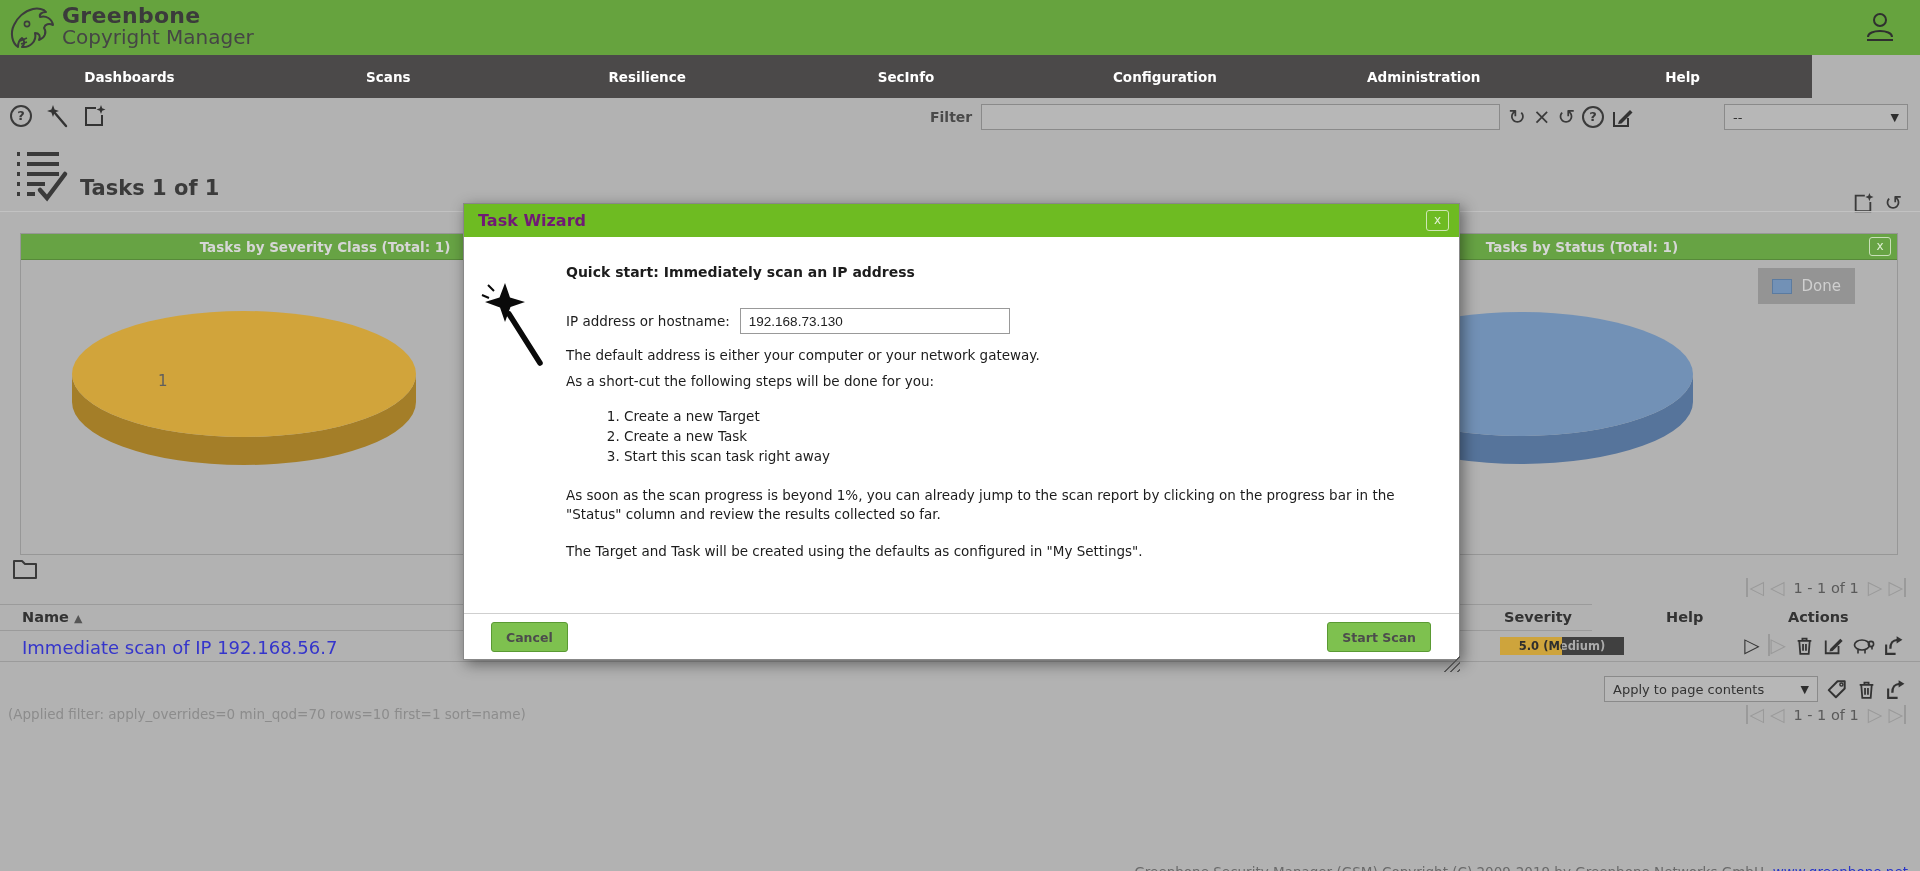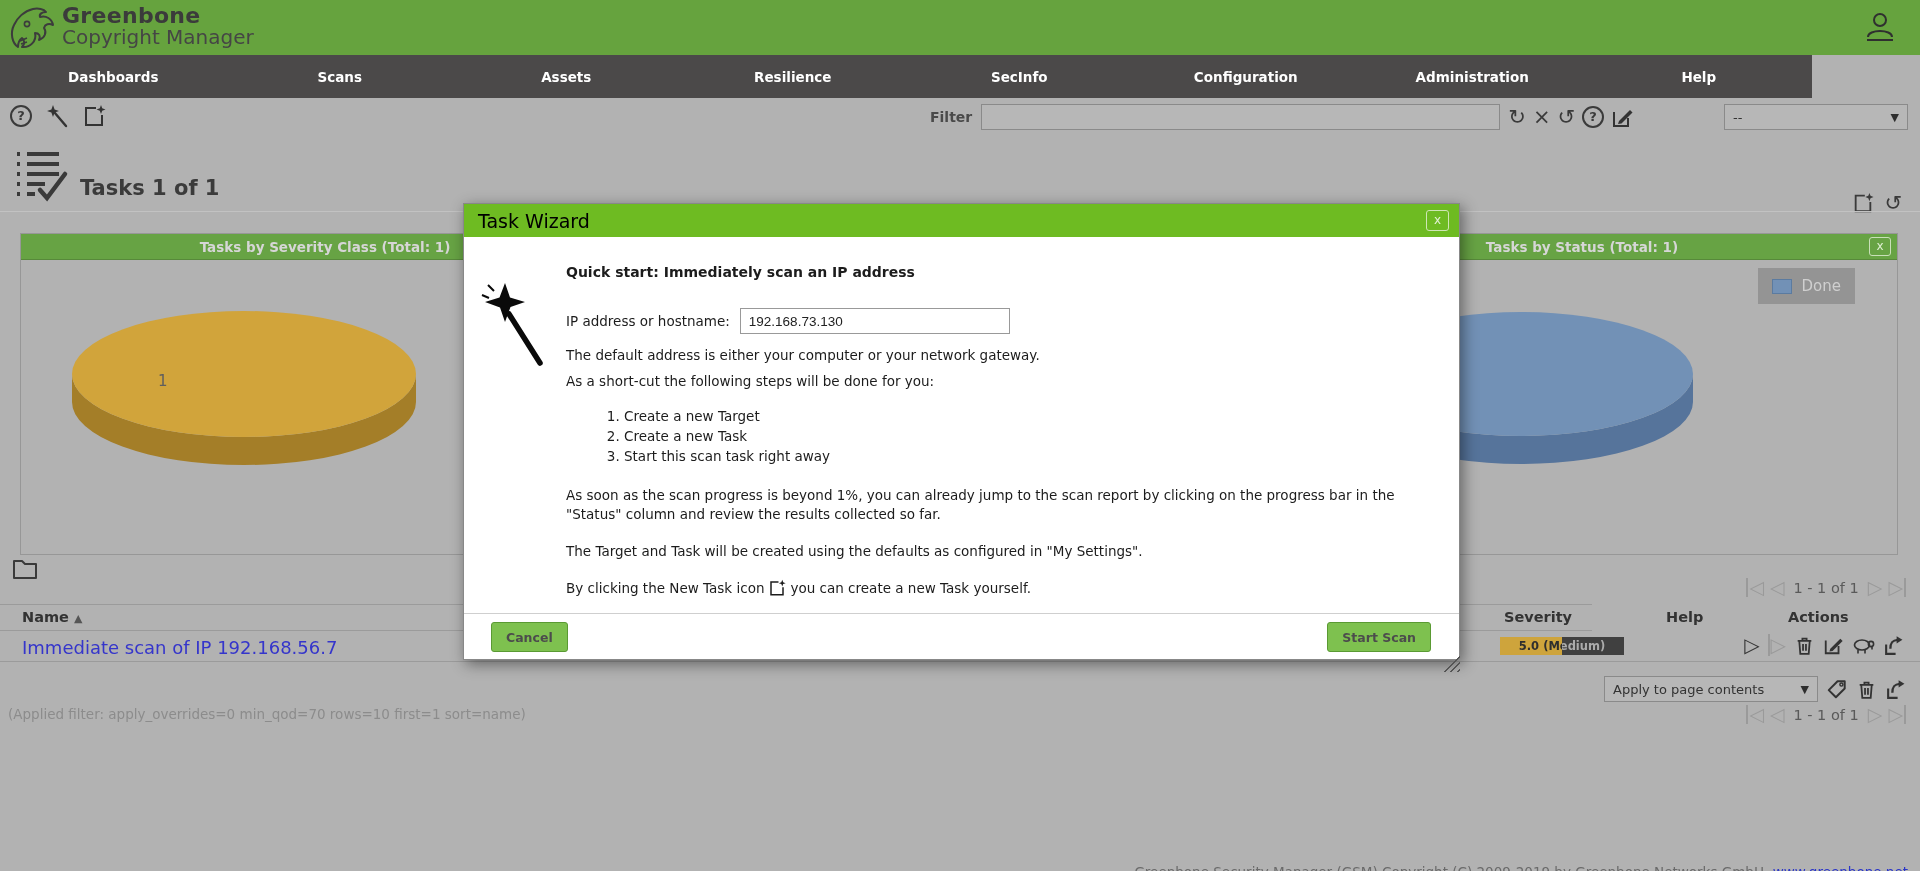--- a/index.html
+++ b/index.html
@@ -43,21 +43,21 @@
   .panel-close{position:absolute;right:6px;top:3px;width:20px;height:17px;border:1px solid #C9DFB8;
                border-radius:3px;color:#DFEFD2;font-size:12px;text-align:center;line-height:16px;cursor:pointer;}
   .legendbox{position:absolute;display:flex;align-items:center;gap:10px;background:#949494;
              padding:9px 14px;}
   .legendswatch{width:18px;height:13px;background:#7291B6;border:1px solid #5B7BA0;}
   .legendlabel{font-size:15px;color:#CFCFCF;}
   
   .modal{position:absolute;left:463px;top:203px;width:997px;height:457px;background:#fff;
          border:1px solid #888;box-sizing:border-box;box-shadow:3px 4px 14px rgba(0,0,0,.45);}
   .modal-head{height:33px;background:#6EBB22;display:flex;align-items:center;position:relative;}
-  .modal-title{margin-left:14px;color:#000000;font-size:19px;font-weight:normal;}
+  .modal-title{margin-left:14px;color:#701a75;font-size:16px;font-weight:bold;}
   .modal-close{position:absolute;right:10px;top:6px;width:21px;height:19px;border:1px solid #CFE6B5;
                border-radius:3px;color:#E4F2D4;font-size:12px;text-align:center;line-height:18px;cursor:pointer;}
   .modal-body{position:relative;padding:22px 60px 0 102px;font-size:13.5px;color:#1C1C1C;line-height:19px;}
   .wandart{position:absolute;left:14px;top:44px;}
   .wh{font-weight:bold;font-size:14px;margin:4px 0 26px 0;}
   .iprow{display:flex;align-items:center;margin-bottom:12px;}
   .iplabel{margin-right:10px;}
   .ipinput{width:252px;height:24px;border:1px solid #999;font-size:13.5px;color:#222;
            padding:0 8px;outline:none;background:#fff;}
   .modal-body p{margin:0 0 7px 0;max-width:845px;}
@@ -123,21 +123,20 @@
     <svg class="usericon" width="36" height="36" viewBox="0 0 36 36">
       <circle cx="18" cy="11" r="6" fill="none" stroke="#2F2F2F" stroke-width="2"></circle>
       <path d="M6 28 c0 -8 24 -8 24 0" fill="none" stroke="#2F2F2F" stroke-width="2"></path>
       <path d="M5 31 h26" stroke="#2F2F2F" stroke-width="2"></path>
     </svg>
   </header>
 
   <nav class="mainnav">
     <div class="navitem">Dashboards</div>
     <div class="navitem">Scans</div>
-    <div class="navitem">Assets</div>
     <div class="navitem">Resilience</div>
     <div class="navitem">SecInfo</div>
     <div class="navitem">Configuration</div>
     <div class="navitem">Administration</div>
     <div class="navitem">Help</div>
   </nav>
 
   <div class="toolbar-left">
     <span class="qcircle">?</span>
     <svg width="24" height="24" viewBox="0 0 24 24">
@@ -320,26 +319,20 @@
       </div>
       <p>The default address is either your computer or your network gateway.</p>
       <p>As a short-cut the following steps will be done for you:</p>
       <ol>
         <li>Create a new Target</li>
         <li>Create a new Task</li>
         <li>Start this scan task right away</li>
       </ol>
       <p>As soon as the scan progress is beyond 1%, you can already jump to the scan report by clicking on the progress bar in the "Status" column and review the results collected so far.</p>
       <p class="sp">The Target and Task will be created using the defaults as configured in "My Settings".</p>
-      <p class="sp">
-        <span>By clicking the New Task icon</span><svg class="inlineicon" width="18" height="18" viewBox="0 0 24 24">
-          <path d="M14 4 H4 V21 H20 V11" fill="none" stroke="#1C1C1C" stroke-width="2"></path>
-          <path d="M19 1 l1.2 3.2 L23.5 5.5 l-3.3 1.3 L19 10 l-1.2 -3.2 L14.5 5.5 l3.3 -1.3 Z" fill="#1C1C1C"></path>
-        </svg><span>you can create a new Task yourself.</span>
-      </p>
     </div>
     <div class="modal-foot">
       <button class="gbtn btn-cancel">Cancel</button>
       <button class="gbtn btn-start">Start Scan</button>
     </div>
     <div class="resizer"></div>
   </div>
 
 </div>
 

